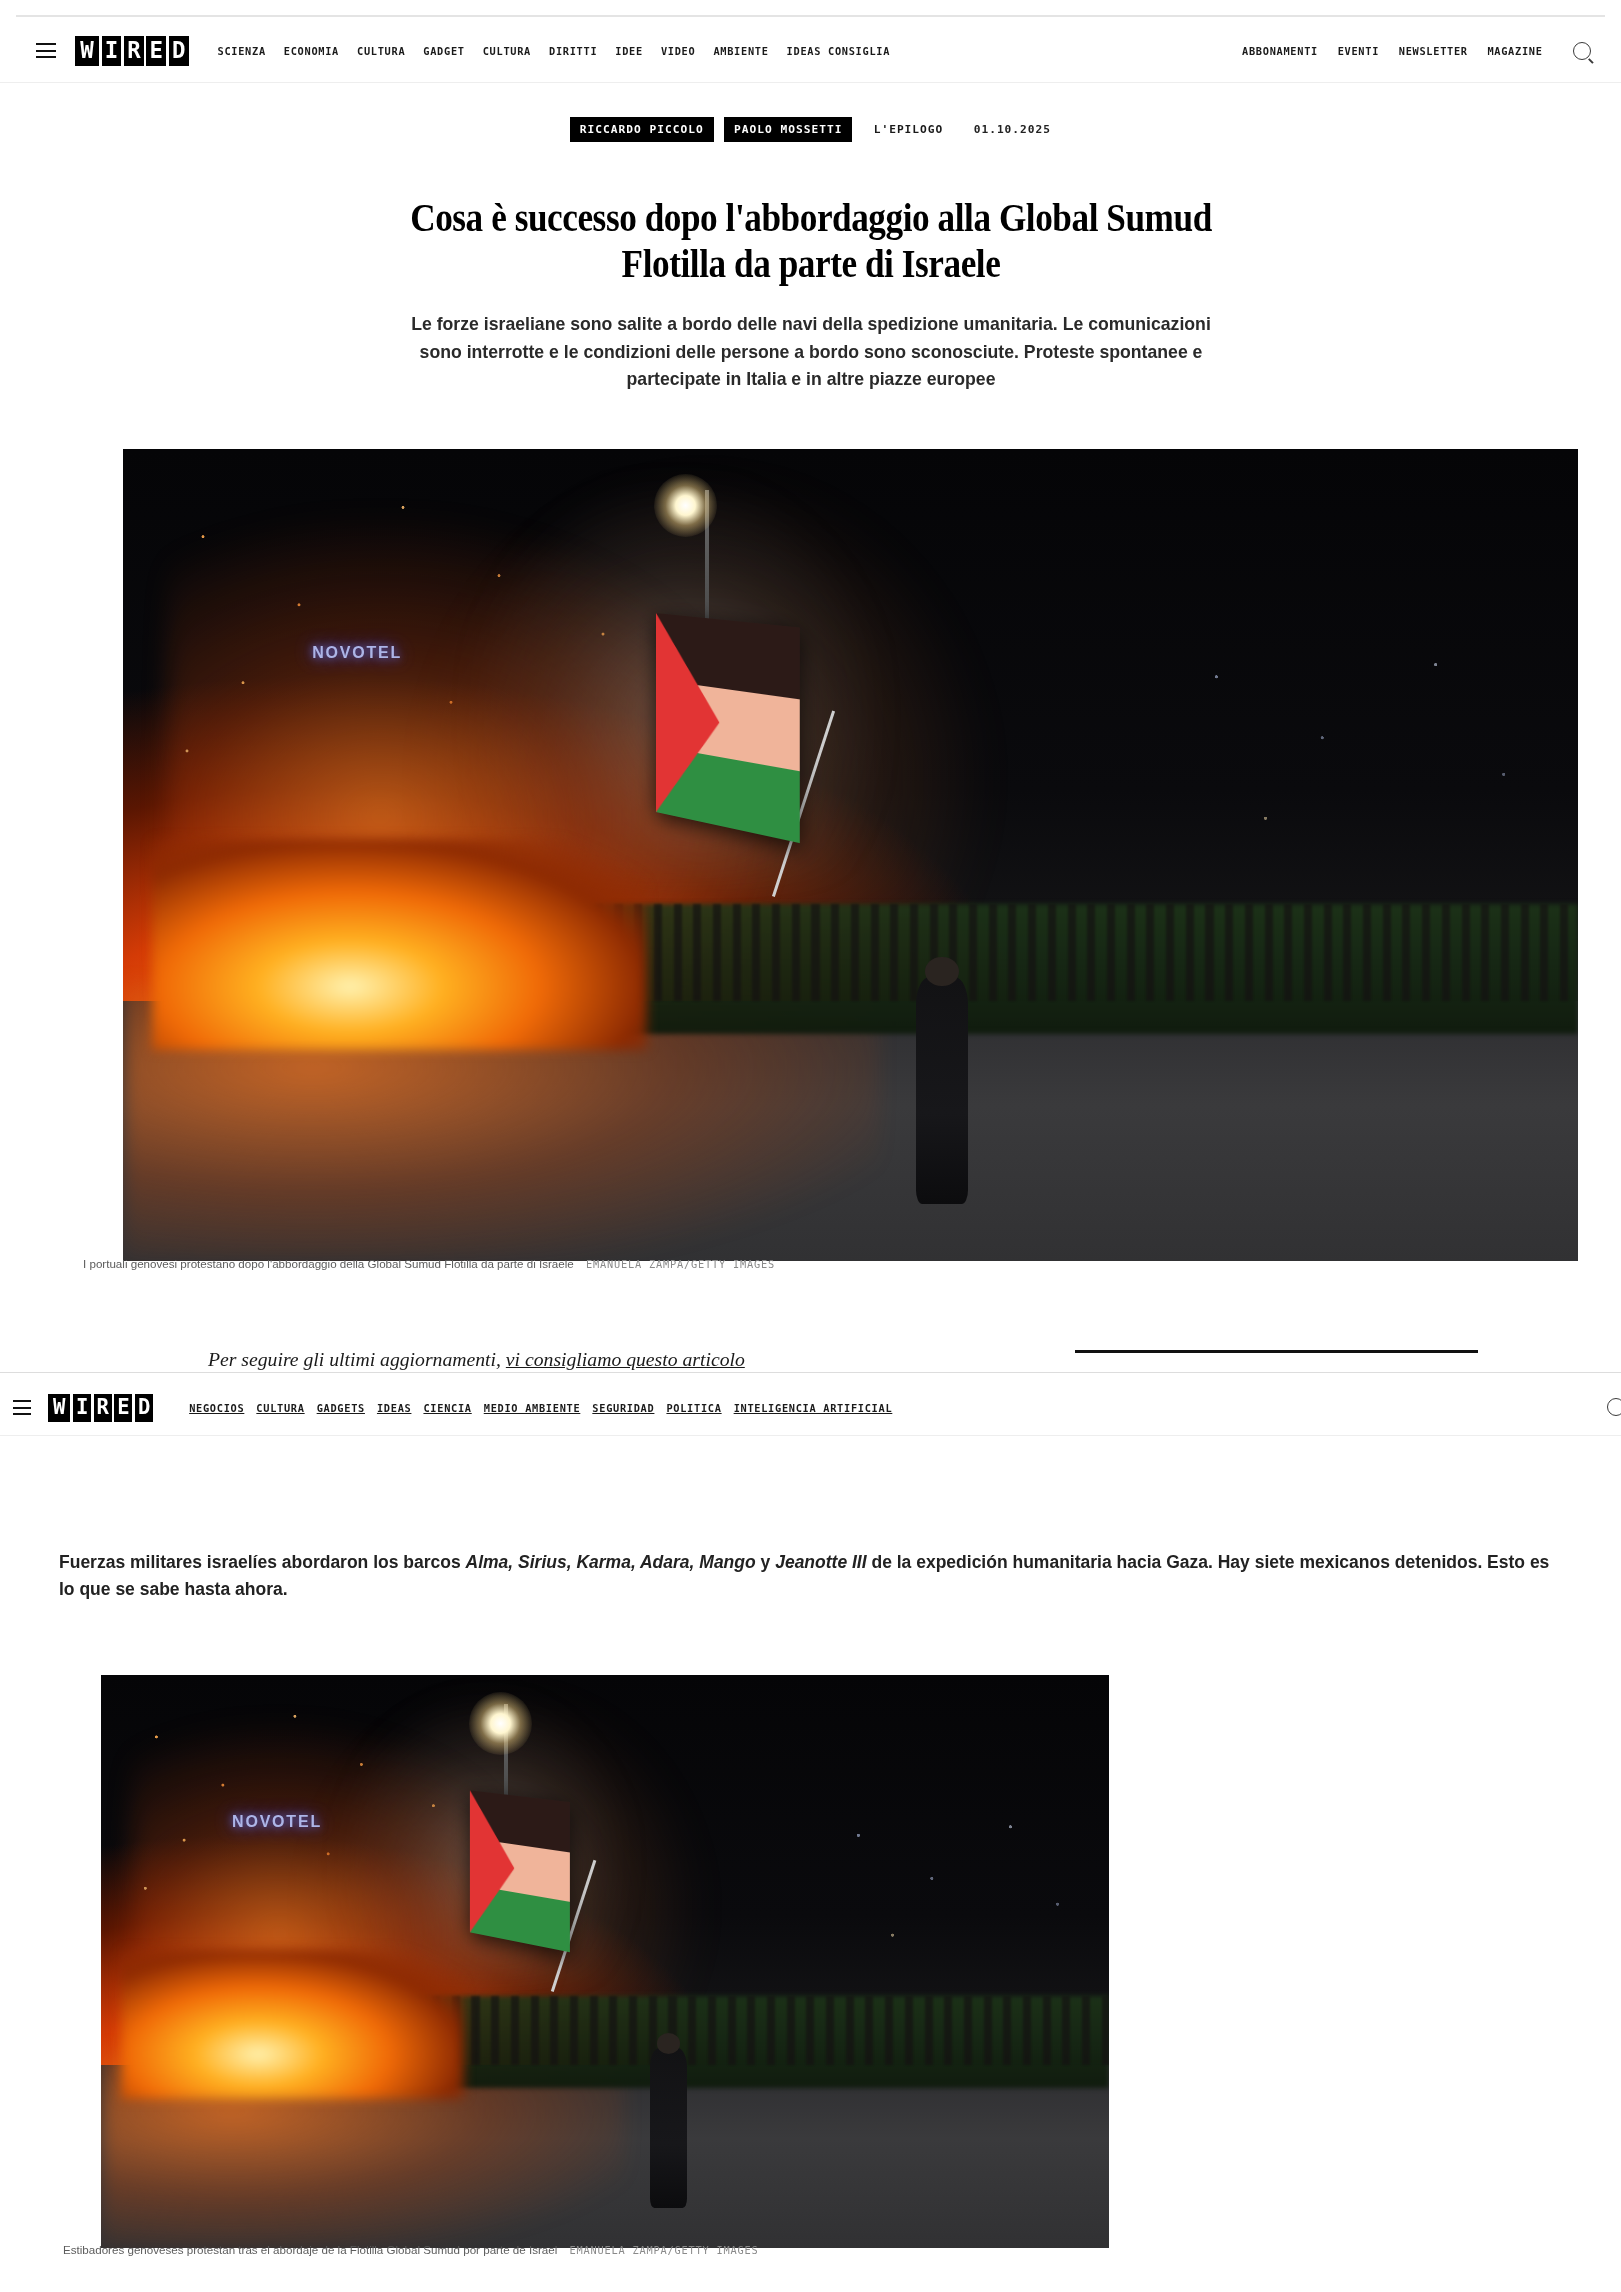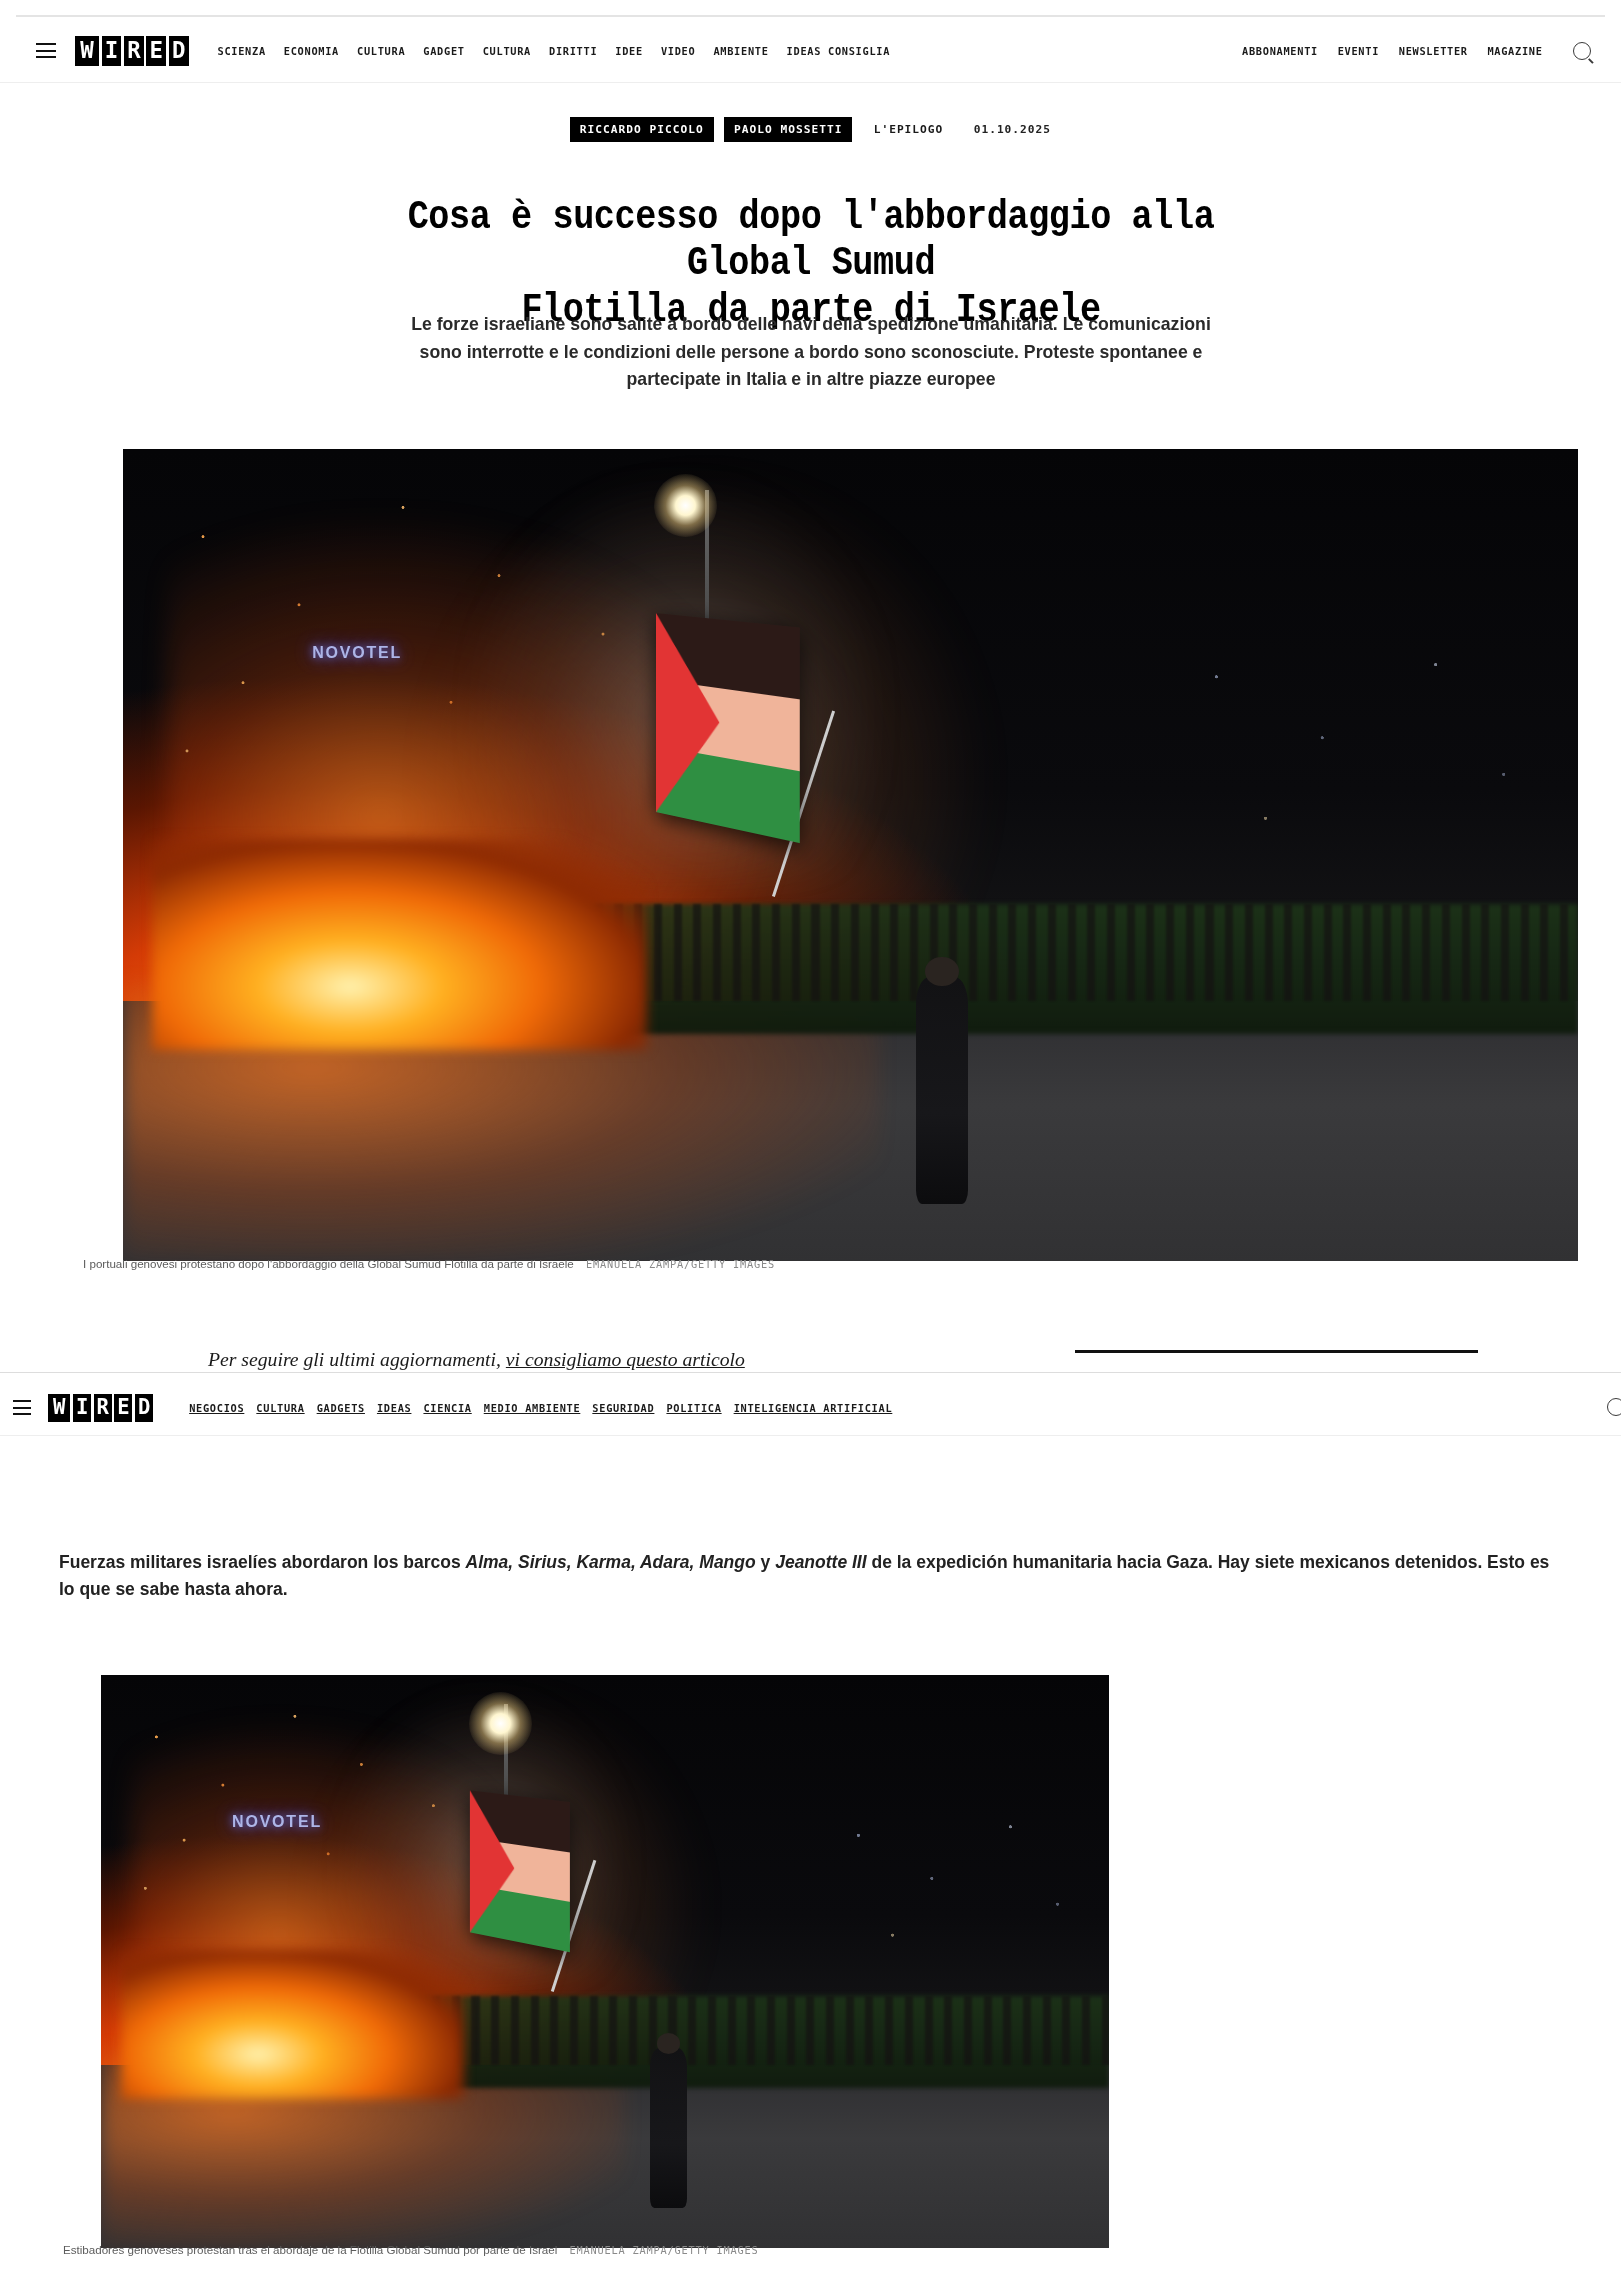--- a/index.html
+++ b/index.html
@@ -138,21 +138,21 @@
     margin-left: 10.7px;
   }
   .meta-txt.date { margin-left: 19.7px; color: #222; }
 
   .headline-it {
     position: absolute;
     top: 168px; left: 50%;
     transform: translateX(-50%);
     width: 1012px;
     text-align: center;
-    font-family: Liberation Mono, monospace;
+    font-family: Liberation Serif, serif;
     font-weight: 700;
     font-size: 40px;
     line-height: 1.16;
     letter-spacing: -0.5px;
     color: #000;
     transform-origin: center top;
   }
   .headline-it > span { display: block; transform: scaleX(0.88); }
 
   .deck-it {

